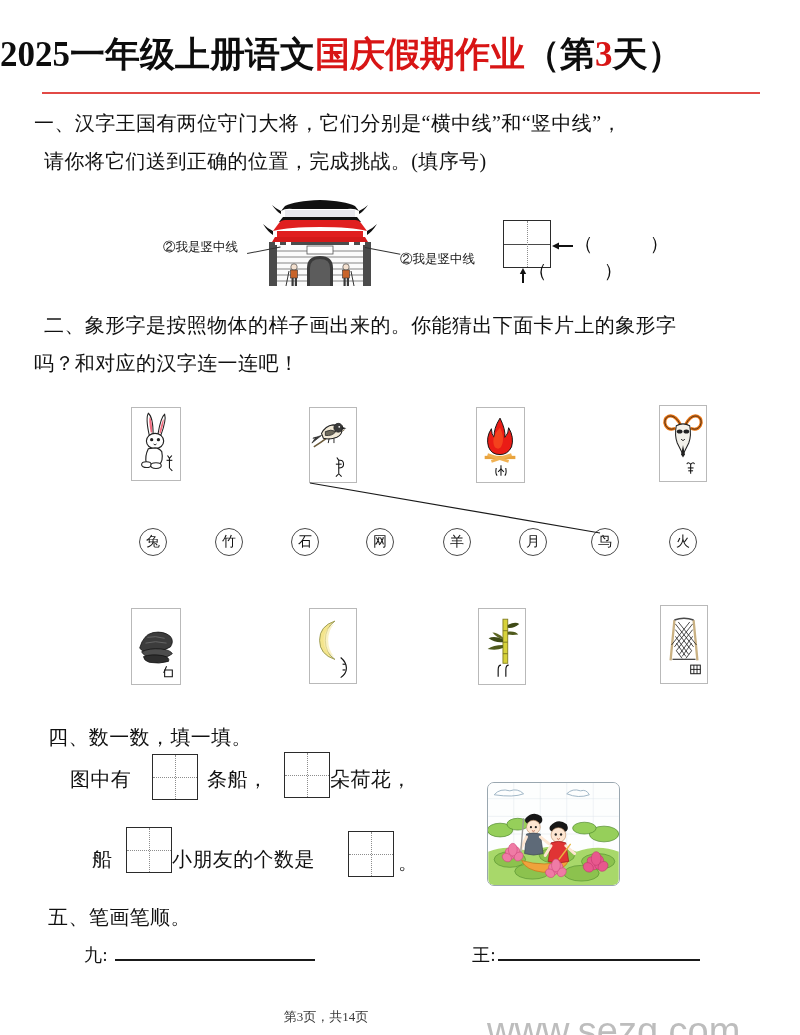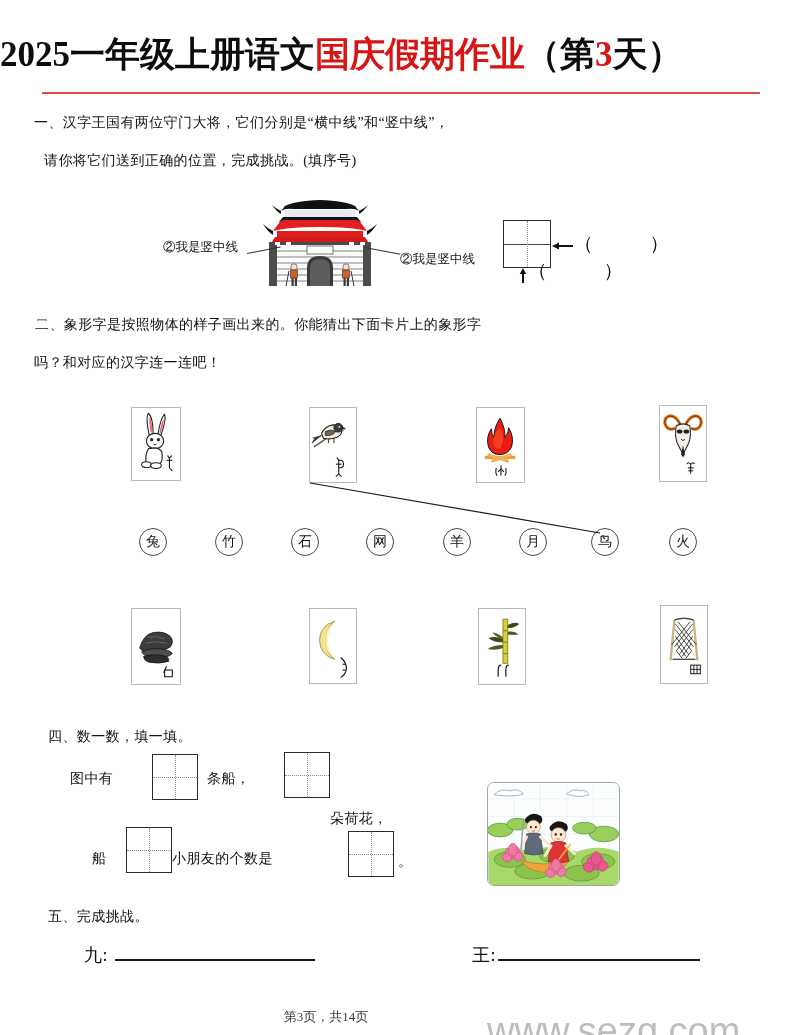--- a/index.html
+++ b/index.html
@@ -38,21 +38,21 @@
     left: 42px; top: 92px;
     width: 718px;
     height: 2px;
     background: #e24a46;
   }
 
   
   .qtext {
     position: absolute;
     font-family: "Liberation Serif", "DejaVu Serif", serif;
-    font-size: 14px;
+    font-size: 20px;
     line-height: 38px;
     color: #111111;
     white-space: nowrap;
     letter-spacing: 0.4px;
   }
 
   
   .gate-box {
     position: absolute;
     left: 255px; top: 198px;
@@ -284,21 +284,21 @@
   <polygon points="0,5 7,1.5 7,8.5" fill="#111"></polygon>
 </svg>
 <div class="q1-paren-right">（        ）</div>
 
 <svg class="q1-arrow-up" viewBox="0 0 10 16" xmlns="http://www.w3.org/2000/svg">
   <line x1="5" y1="15" x2="5" y2="5" stroke="#111" stroke-width="2"></line>
   <polygon points="5,0 1.8,6 8.2,6" fill="#111"></polygon>
 </svg>
 <div class="q1-paren-bottom">（        ）</div>
 
-<div class="qtext" style="left:35px; top:306px;">二、象形字是按照物体的样子画出来的。你能猜出下面卡片上的象形字</div>
+<div class="qtext" style="left:44px; top:306px;">二、象形字是按照物体的样子画出来的。你能猜出下面卡片上的象形字</div>
 <div class="qtext" style="left:34px; top:344px;">吗？和对应的汉字连一连吧！</div>
 
 <div class="card" style="left:131px; top:407px; width:50px; height:74px;">
   <svg viewBox="0 0 50 74" xmlns="http://www.w3.org/2000/svg">
 
     <path d="M18 28 Q14 10 17 5 Q22 9 22 27 Z" fill="#fff" stroke="#222" stroke-width="1.1"></path>
     <path d="M19.5 25 Q17 12 18.5 9 Q21 12 21 25 Z" fill="#f06a7e"></path>
     <path d="M27 27 Q30 9 34 6 Q36 12 30 28 Z" fill="#fff" stroke="#222" stroke-width="1.1"></path>
     <path d="M28.5 25 Q31 13 33 11 Q33.5 15 29.8 26 Z" fill="#f06a7e"></path>
 
@@ -478,21 +478,21 @@
     </g>
   </svg>
 </div>
 
 <div class="qtext" style="left:48px; top:718px;">四、数一数，填一填。</div>
 
 <div class="qtext" style="left:70px; top:760px;">图中有</div>
 <div class="tzg" style="position:absolute; left:152px; top:754px; width:46px; height:46px;"></div>
 <div class="qtext" style="left:207px; top:760px;">条船，</div>
 <div class="tzg" style="position:absolute; left:284px; top:752px; width:46px; height:46px;"></div>
-<div class="qtext" style="left:330px; top:760px;margin-top:40px;">朵荷花，</div>
+<div class="qtext" style="left:330px; top:760px;">朵荷花，</div>
 
 <div class="qtext" style="left:92px; top:840px;">船</div>
 <div class="tzg" style="position:absolute; left:126px; top:827px; width:46px; height:46px;"></div>
 <div class="qtext" style="left:172px; top:840px;text-align:right;">小朋友的个数是</div>
 <div class="tzg" style="position:absolute; left:348px; top:831px; width:46px; height:46px;"></div>
 <div class="qtext" style="left:398px; top:843px;">。</div>
 
 <div class="lotus-pic">
   <svg viewBox="0 0 133 104" xmlns="http://www.w3.org/2000/svg">
     <rect x="0" y="0" width="133" height="104" fill="#fdfefe"></rect>
@@ -573,20 +573,20 @@
         <ellipse cx="106" cy="82" rx="4.5" ry="7" transform="rotate(-28 106 82)"></ellipse>
         <ellipse cx="113" cy="81" rx="4.5" ry="7" transform="rotate(10 113 81)"></ellipse>
         <ellipse cx="110" cy="77" rx="5" ry="7"></ellipse>
         <ellipse cx="102" cy="86" rx="4.5" ry="5.5" transform="rotate(-55 102 86)"></ellipse>
         <ellipse cx="117" cy="85" rx="4.5" ry="5.5" transform="rotate(45 117 85)"></ellipse>
       </g>
     </g>
   </svg>
 </div>
 
-<div class="qtext" style="left:48px; top:898px;">五、完成挑战。</div>
+<div class="qtext" style="left:48px; top:898px;">五、笔画笔顺。</div>
 <div class="qtext" style="left:84px; top:936px; font-size:18px;">九:</div>
 <div class="blank-line" style="left:115px; top:959px; width:200px;"></div>
 <div class="qtext" style="left:472px; top:936px; font-size:18px;">王:</div>
 <div class="blank-line" style="left:498px; top:959px; width:202px;"></div>
 
 <div class="watermark">www.sezq.com</div>
 <div class="footer">第3页，共14页</div>
 
 </body></html>

